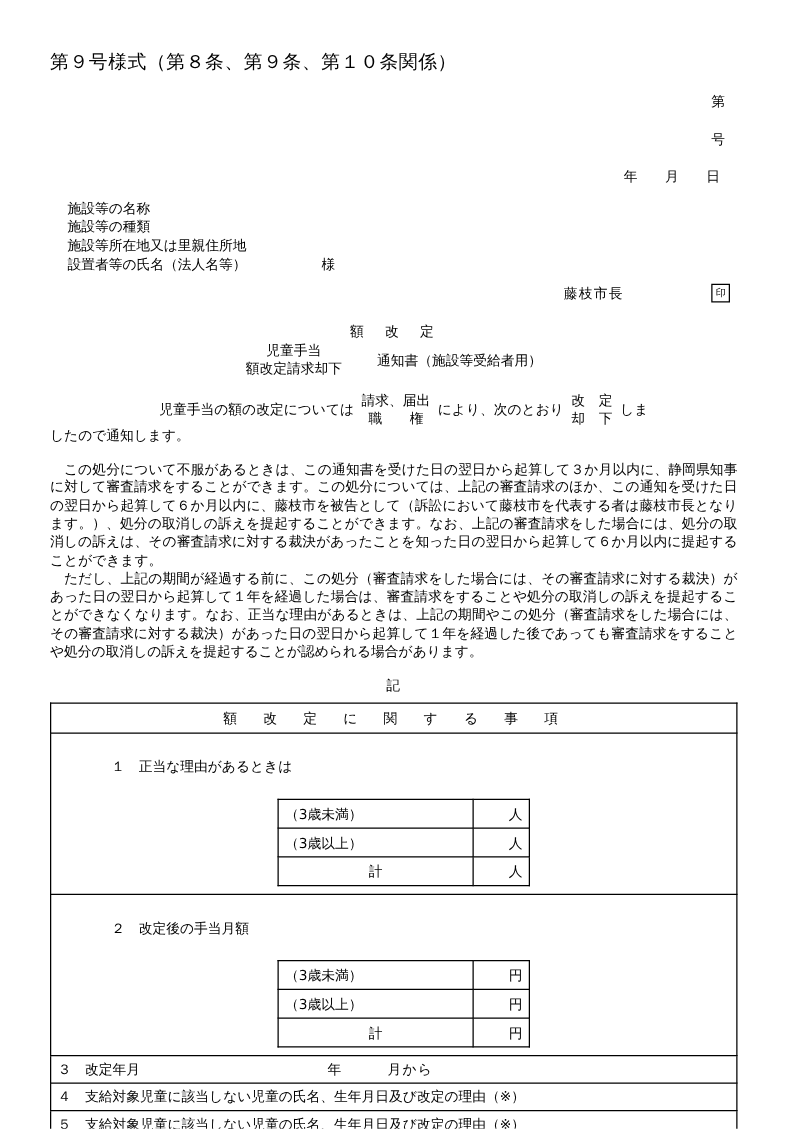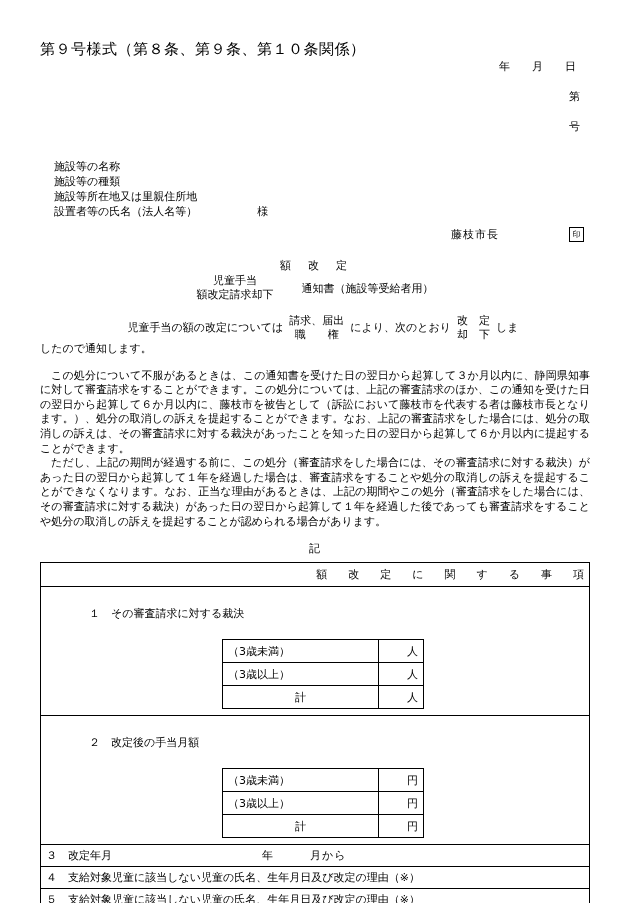--- a/index.html
+++ b/index.html
@@ -113,21 +113,21 @@
     table-layout: fixed;
   }
   table.main td, table.main th {
     border: 1px solid #000;
     padding: 3px 5px;
     font-weight: normal;
     font-size: 11px;
     vertical-align: middle;
   }
   .sect-title {
-    text-align: right;
+    text-align: center;
     letter-spacing: 5px;
     padding: 4px 0 !important;
     margin-top: 32px;
   }
   .subtable {
     border-collapse: collapse;
     width: 202px;
     margin-left: 175px;
     margin-top: 3px;
     margin-bottom: 2px;
@@ -168,26 +168,26 @@
 </style>
 </head>
 <body>
 
 <div class="page">
   <div class="doc">
 
     <div class="line title-row">第９号様式（第８条、第９条、第１０条関係）</div>
 
     <div class="hdr-right">
-      <div class="line" style="padding-right:4px;">年　　月　　日</div>
       <div class="line">
         <span>第</span>
         <span style="display:inline-block;width:90px;"></span>
         <span>号</span>
       </div>
+      <div class="line" style="padding-right:4px;">年　　月　　日</div>
     </div>
 
     <div class="names small-indent">
       <div class="line">施設等の名称</div>
       <div class="line">施設等の種類</div>
       <div class="line">施設等所在地又は里親住所地</div>
       <div class="line row">
         <span>設置者等の氏名（法人名等）</span>
         <span style="display:inline-block;width:60px;"></span>
         <span>様</span>
@@ -236,21 +236,21 @@
     <div class="ki">記</div>
 
     <table class="main">
       <tbody>
           <tr>
         <td class="sect-title">額　改　定　に　関　す　る　事　項</td>
       </tr>
       <tr>
         <td class="noborder-wrap" style="padding:4px 6px;">
           <div class="line">
-            <span class="item-no">１</span><span>その審査請求に対する裁決</span>
+            <span class="item-no">１</span><span>正当な理由があるときは</span>
           </div>
           <table class="subtable">
             <tbody>
                   <tr>
               <td class="lbl">（3歳未満）</td>
               <td class="unit">人</td>
             </tr>
             <tr>
               <td class="lbl">（3歳以上）</td>
               <td class="unit">人</td>

